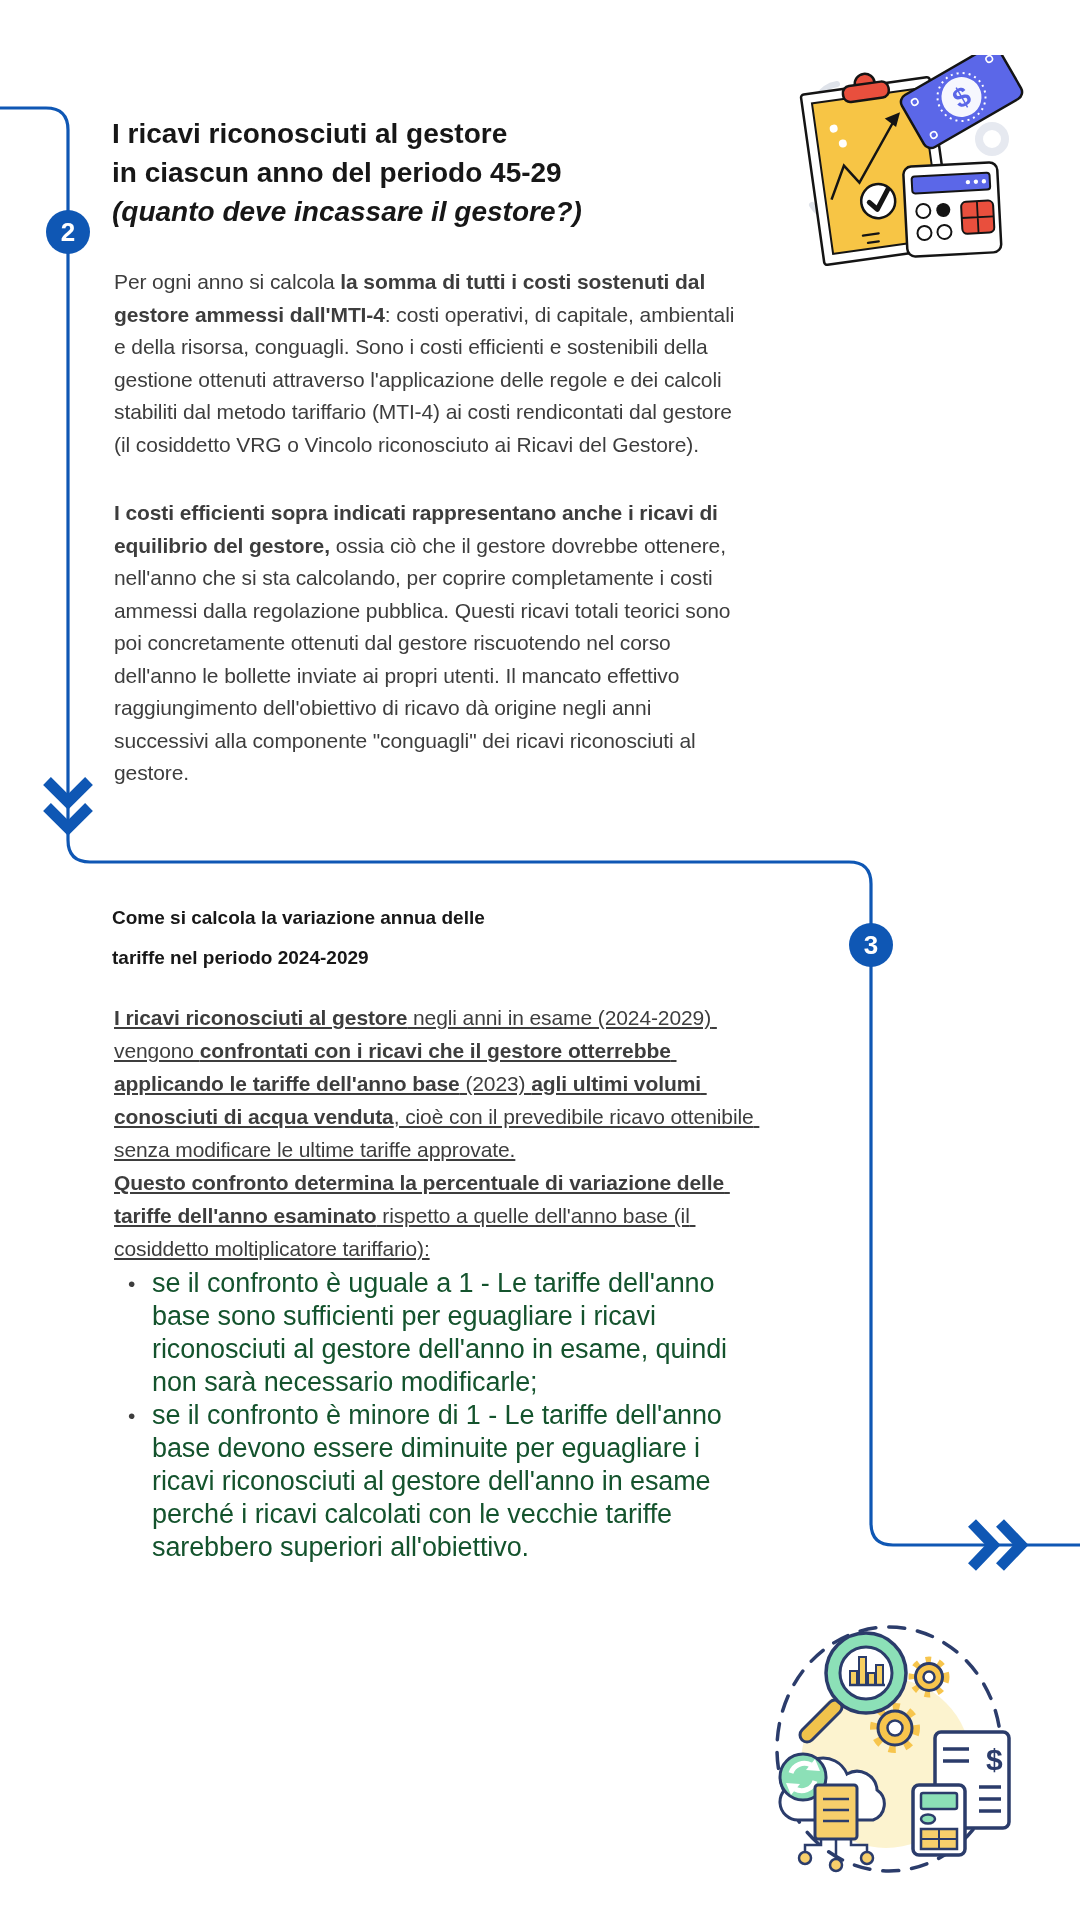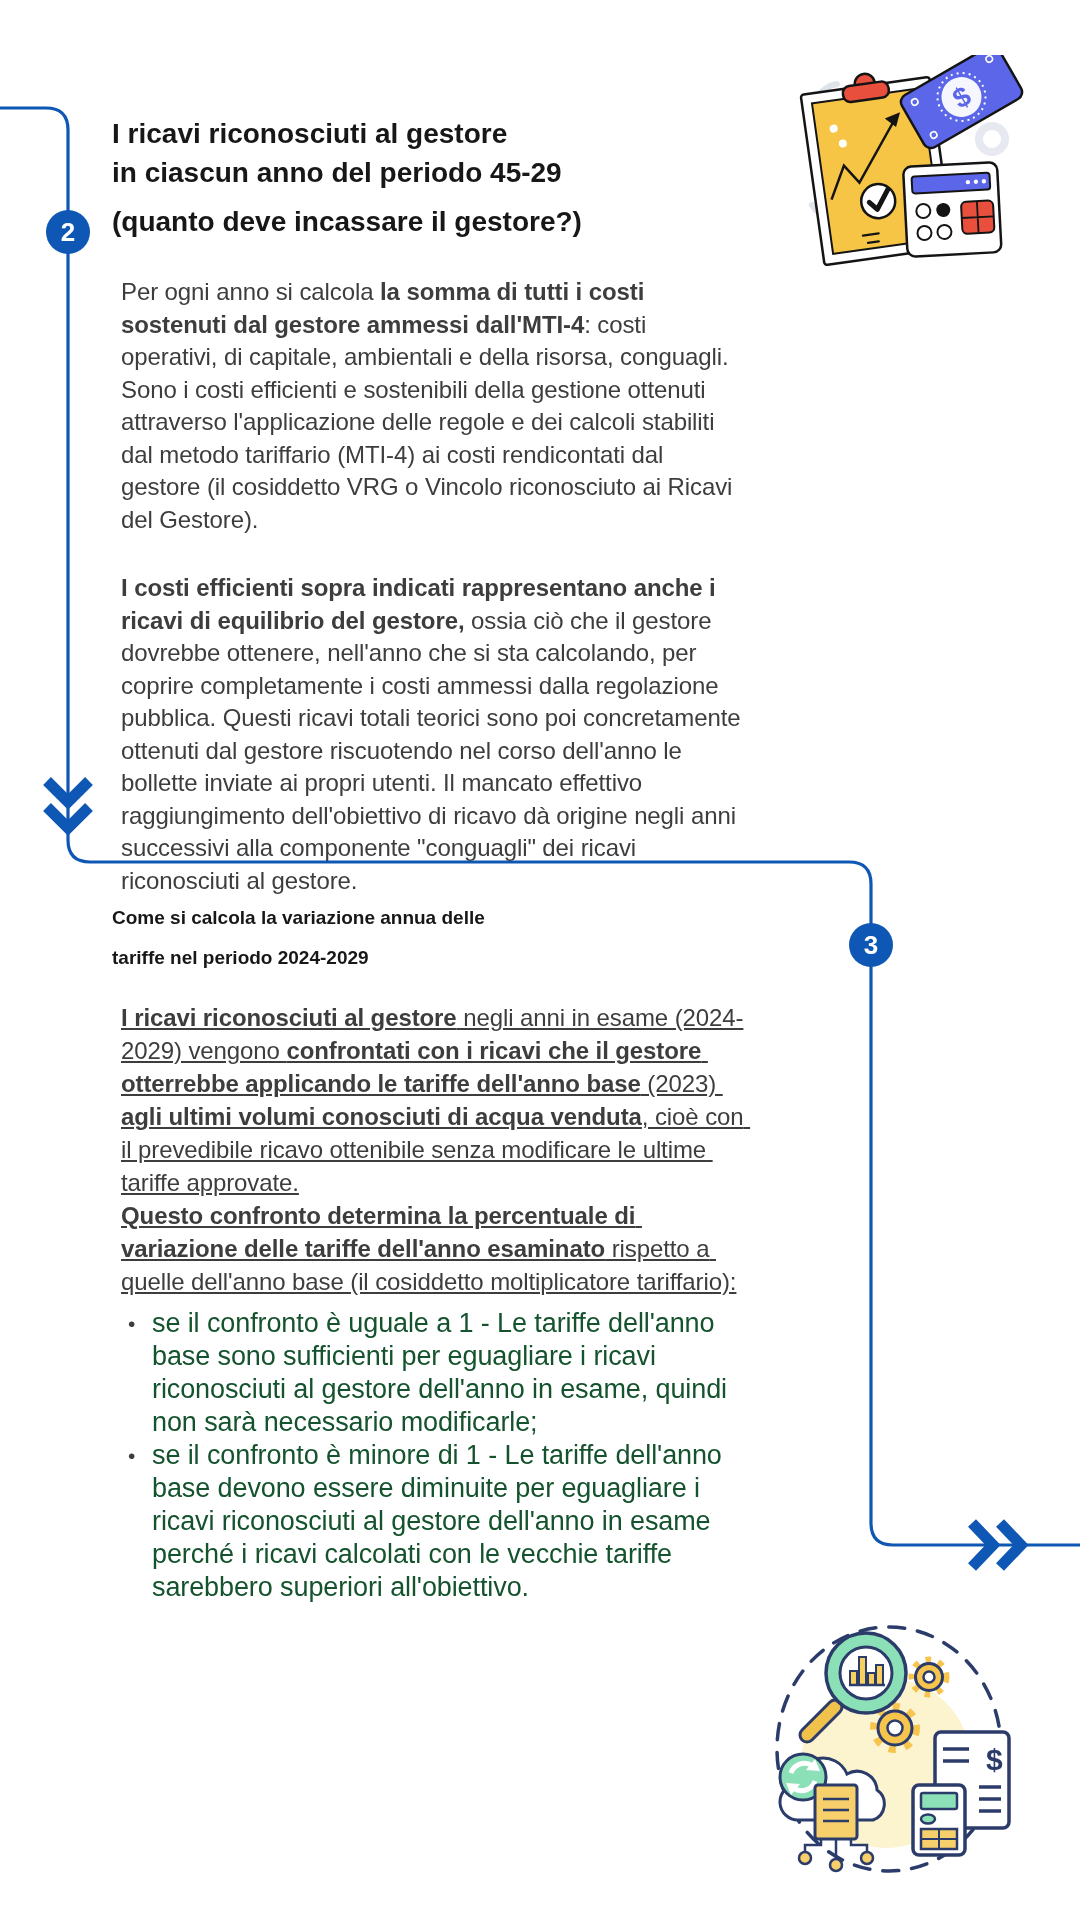--- a/index.html
+++ b/index.html
@@ -19,23 +19,23 @@
   .illus{position:absolute;z-index:1;}
   .illus-top{left:780px;top:55px;}
   .illus-bottom{left:755px;top:1595px;}
   section{position:absolute;z-index:3;}
   .sec2{left:112px;top:114px;width:640px;}
   .sec3{left:112px;top:898px;width:645px;}
   h2{margin:0;color:#171717;font-weight:700;}
   .sec2 h2{font-size:28px;line-height:39px;}
   .sec3 h2{font-size:19px;line-height:40px;}
   .tline{display:block;white-space:nowrap;}
-  .tline.italic{margin-top:10px;}
+  .tline.italic{font-style:italic;}
   .body{
-    margin:9px;color:#3d3d3d;font-size:24px;letter-spacing:-0.1px;
+    margin:2px;color:#3d3d3d;font-size:21px;letter-spacing:-0.1px;
     white-space:pre-wrap;
   }
   .sec2 .body{line-height:32.5px;}
   .sec2 .p1{margin-top:35px;}
   .sec2 .p2{margin-top:36px;}
   .sec3 .body{line-height:33px;}
   .sec3 .para{margin-top:23px;text-decoration:underline;}
   .bullets{margin:0;padding:0;list-style:none;}
   .bullets li{position:relative;padding-left:40px;color:#14532d;
     font-size:27px;line-height:33px;letter-spacing:-0.1px;}

